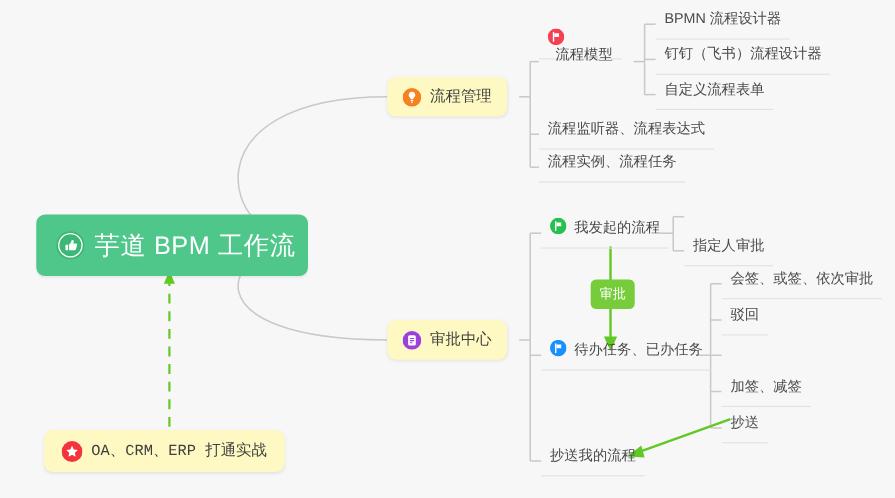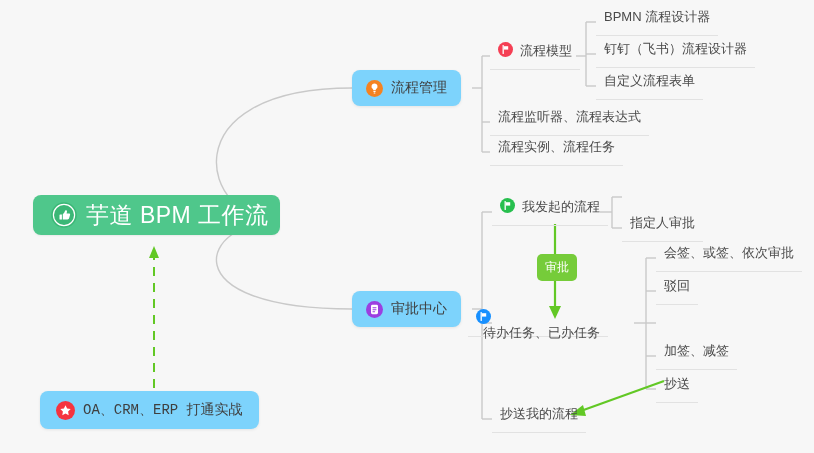--- a/index.html
+++ b/index.html
@@ -17,39 +17,39 @@
   svg.links {
     position: absolute; left: 0; top: 0;
     width: 814px; height: 453px;
     pointer-events: none;
   }
 
   
   .root-node {
     position: absolute;
     left: 33px; top: 195px;
-    width: 247px; height: 40px;
+    width: 247px; height: 56px;
     background: #4fc78b;
     border-radius: 8px;
     display: flex; align-items: center;
     padding-left: 18px;
     box-shadow: 0 1px 2px rgba(0,0,0,0.06);
   }
   .root-label {
     color: #ffffff;
     font-size: 23px;
     letter-spacing: 0.5px;
     margin-left: 9px;
     white-space: nowrap;
   }
 
   
   .pill {
     position: absolute;
-    background: #7dd3fc;
+    background: #fef9c3;
     border-radius: 8px;
     display: flex; align-items: center;
     padding: 0 14px;
     height: 36px;
     box-shadow: 0 1px 3px rgba(0,0,0,0.08);
   }
   .pill .pill-label {
     font-size: 14px;
     color: #3f3f3f;
     margin-left: 8px;
@@ -174,21 +174,21 @@
       <svg width="17" height="17" viewBox="0 0 17 17">
         <circle cx="8.5" cy="8.5" r="8.5" fill="#f58220"></circle>
         <path d="M8.5 3.4a3 3 0 0 0-1.7 5.5c.3.2.5.6.5 1v.3h2.4v-.3c0-.4.2-.8.5-1a3 3 0 0 0-1.7-5.5z" fill="#ffffff"></path>
         <rect x="7.3" y="11" width="2.4" height="1" rx=".5" fill="#ffffff"></rect>
         <rect x="7.6" y="12.5" width="1.8" height="1" rx=".5" fill="#ffffff"></rect>
       </svg>
     </span>
     <span class="pill-label">流程管理</span>
   </div>
 
-  <div class="leaf" style="left:490px; top:42px;">
+  <div class="leaf" style="left:490px; top:26px;flex-direction:column;">
     <span class="icon">
       <svg width="15" height="15" viewBox="0 0 15 15">
         <circle cx="7.5" cy="7.5" r="7.5" fill="#f53f54"></circle>
         <path d="M5.2 3.6v7.8" stroke="#ffffff" stroke-width="1.3" stroke-linecap="round"></path>
         <path d="M5.9 4.2h4.3v3.4H5.9z" fill="#ffffff"></path>
       </svg>
     </span>
     <span class="leaf-label">流程模型</span>
   </div>
 
@@ -230,21 +230,21 @@
         <path d="M5.9 4.2h4.3v3.4H5.9z" fill="#ffffff"></path>
       </svg>
     </span>
     <span class="leaf-label">我发起的流程</span>
   </div>
 
   <div class="leaf" style="left:622px; top:214px;">
     <span class="leaf-label">指定人审批</span>
   </div>
 
-  <div class="leaf" style="left:468px; top:309px;flex-direction:column;">
+  <div class="leaf" style="left:492px; top:309px;">
     <span class="icon">
       <svg width="15" height="15" viewBox="0 0 15 15">
         <circle cx="7.5" cy="7.5" r="7.5" fill="#1890ff"></circle>
         <path d="M5.2 3.6v7.8" stroke="#ffffff" stroke-width="1.3" stroke-linecap="round"></path>
         <path d="M5.9 4.2h4.3v3.4H5.9z" fill="#ffffff"></path>
       </svg>
     </span>
     <span class="leaf-label">待办任务、已办任务</span>
   </div>
 

